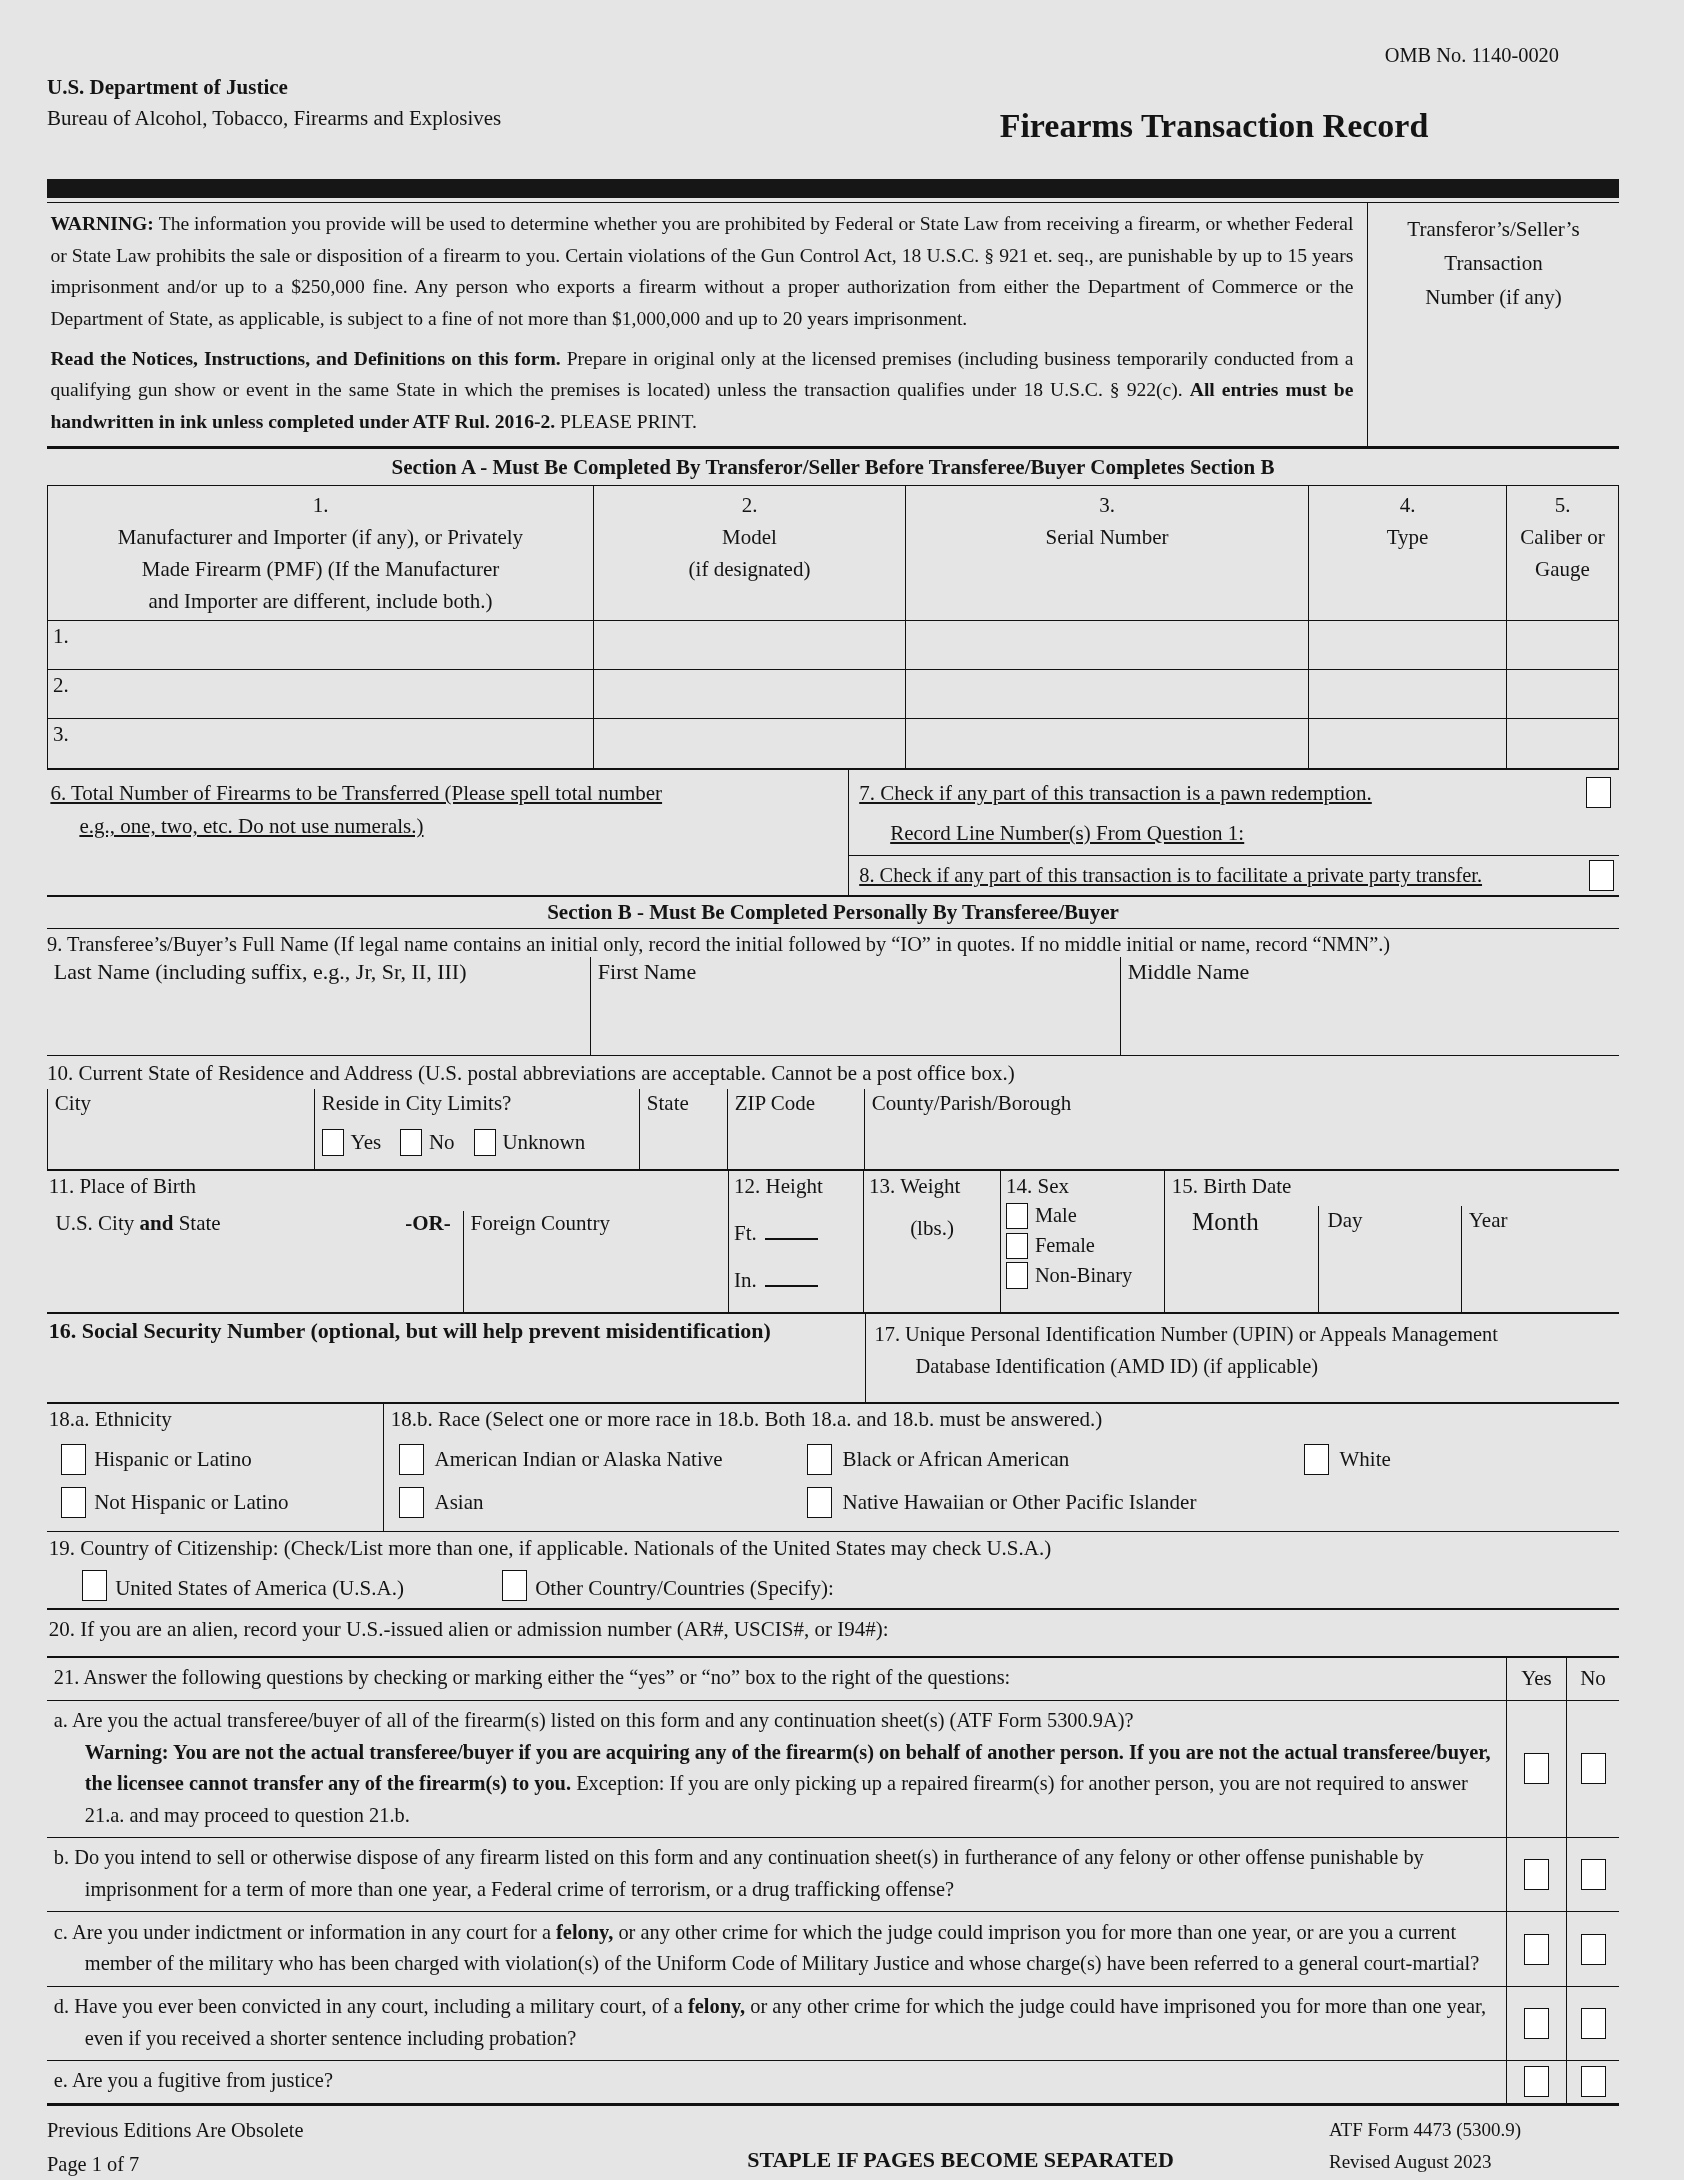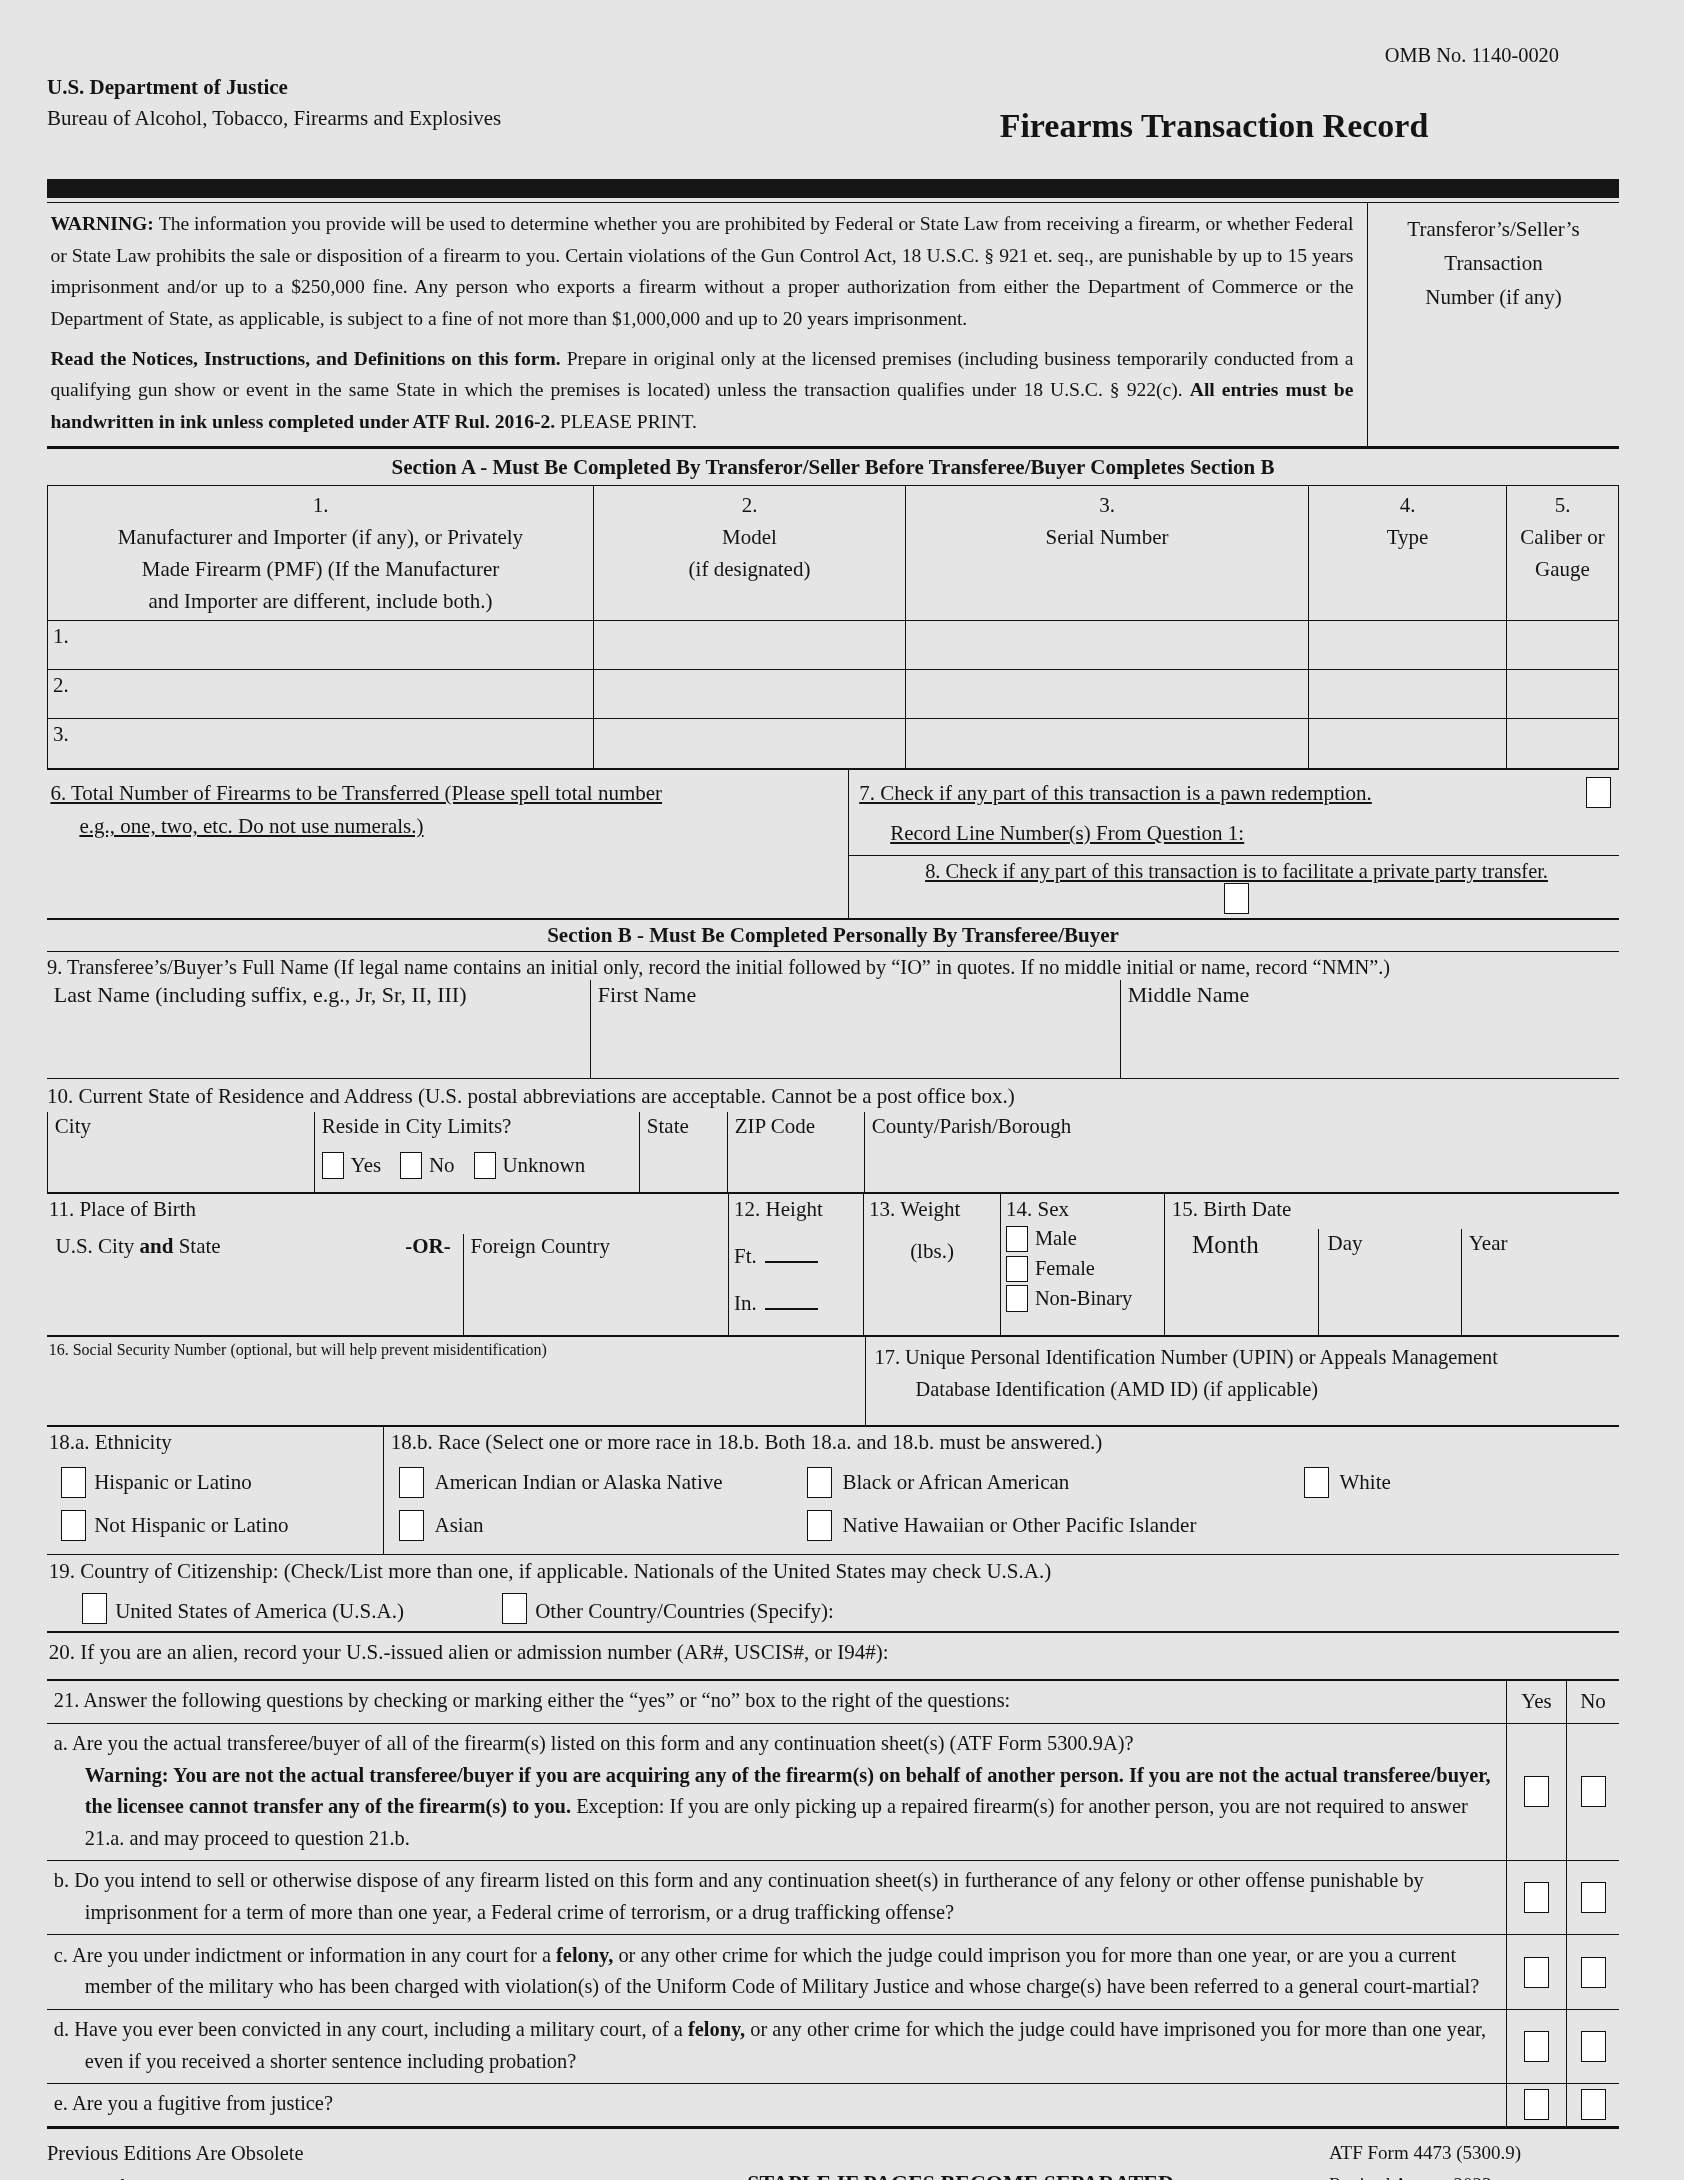--- a/index.html
+++ b/index.html
@@ -49,21 +49,21 @@
   .rownum { font-size:21px; }
 
   
   .q678 { display:flex; border-bottom:0;text-decoration:underline; }
   .q6 { width:802px; border-right:0.9px solid #111; padding:6.8px 8.5px 6.8px 3.4px; font-size:21px; line-height:33px; min-height:118px; }
   .q6 .ind { padding-left:29px; }
   .q78 { flex:1; display:flex; flex-direction:column; }
   .q7 { border-bottom:0.9px solid #111; padding:6.8px 8.5px 5.1px 10.2px; font-size:21px; line-height:33px; flex:1; }
   .q7line { display:flex; justify-content:space-between; align-items:flex-start; }
   .q7b { padding-left:31px; margin-top:6.8px; }
-  .q8 { padding:4.3px 5.1px 4.3px 10.2px; font-size:20.4px; display:flex; justify-content:space-between; align-items:center;flex-direction:column; }
+  .q8 { padding:4.3px 5.1px 4.3px 10.2px; font-size:20.4px; display:flex; justify-content:space-between; align-items:center; }
 
   
   .qlabel { font-size:21px; }
   .cb { display:inline-block; width:25px; height:31px; border:1.7px solid #111; background:#fff; flex:none; }
   .cb-sm { display:inline-block; width:22px; height:26.4px; border:1.7px solid #111; background:#fff; flex:none; }
   .cbrow { display:flex; align-items:center; gap:8.5px; font-size:21px; }
   .blank { display:inline-block; width:53px; border-bottom:2.6px solid #111; height:20.4px; margin-left:8.5px; }
 
   
   .q9label { font-size:20.4px; padding:3.4px 0 1.7px 0; }
@@ -100,21 +100,21 @@
   .sexcell .cbrow { gap:6.8px; margin-top:3.4px; font-size:20.4px; }
   .bdcell { flex:1; border-left:0.9px solid #111; display:flex; flex-direction:column; padding-top:3.4px; }
   .bdcell .qlabel { padding-left:6.8px; }
   .bd-sub { display:flex; flex:1; margin-top:6.8px; }
   .bd-m { width:153px; padding:1.7px 0 0 27px; font-size:25px; }
   .bd-d { width:143px; border-left:0.9px solid #111; padding:1.7px 0 0 8.5px; font-size:21px; }
   .bd-y { flex:1; border-left:0.9px solid #111; padding:1.7px 0 0 6.8px; font-size:21px; }
 
   
   .row1617 { display:flex; min-height:90px; border-bottom:2.6px solid #111; }
-  .c16 { width:818px; padding:4.3px 6.8px 0 1.7px; font-size:16px; }
+  .c16 { width:818px; padding:4.3px 6.8px 0 1.7px; font-size:22px;font-weight:bold; }
   .c17 { flex:1; border-left:0.9px solid #111; padding:4.3px 6.8px 0 8.5px; font-size:20.4px; line-height:32px; }
   .c17b { padding-left:41px; }
 
   
   .row18 { display:flex; min-height:128px; border-bottom:1.7px solid #111; }
   .c18a { width:336px; padding:3.4px 0 0 1.7px; }
   .c18a .cbrow { margin:12px 0 0 12px; }
   .c18b { flex:1; border-left:0.9px solid #111; padding:3.4px 0 0 6.8px; }
   .race-row { display:flex; margin-top:12px; padding-left:8.5px; }
   .race-item { display:flex; align-items:center; gap:10.2px; font-size:21px; }

